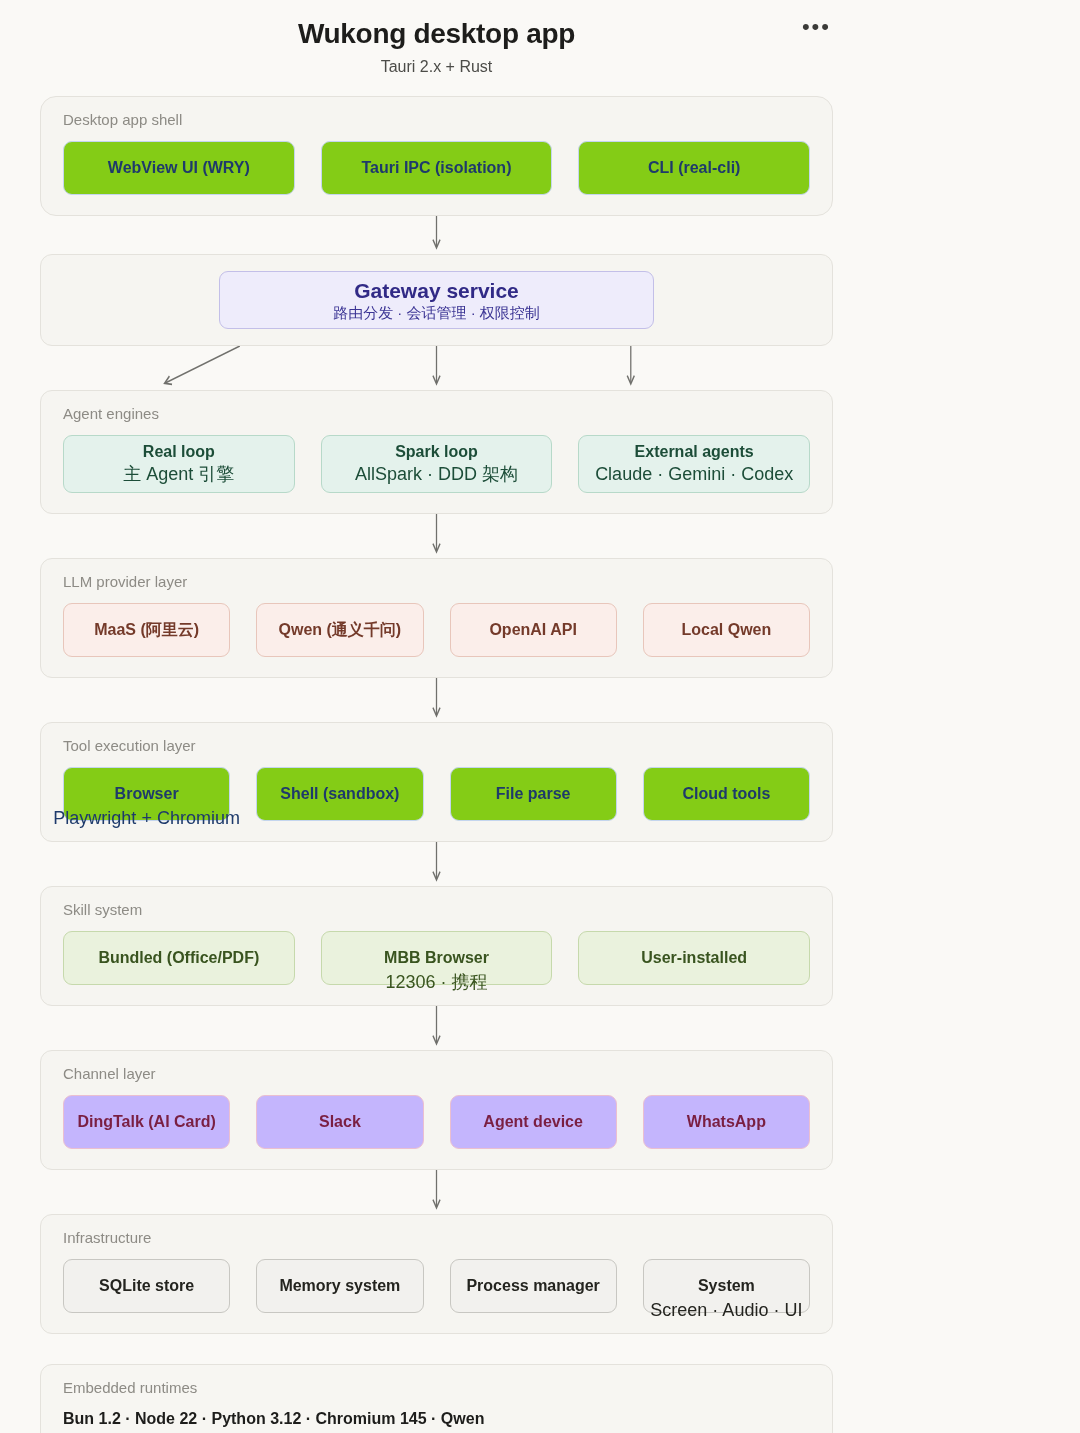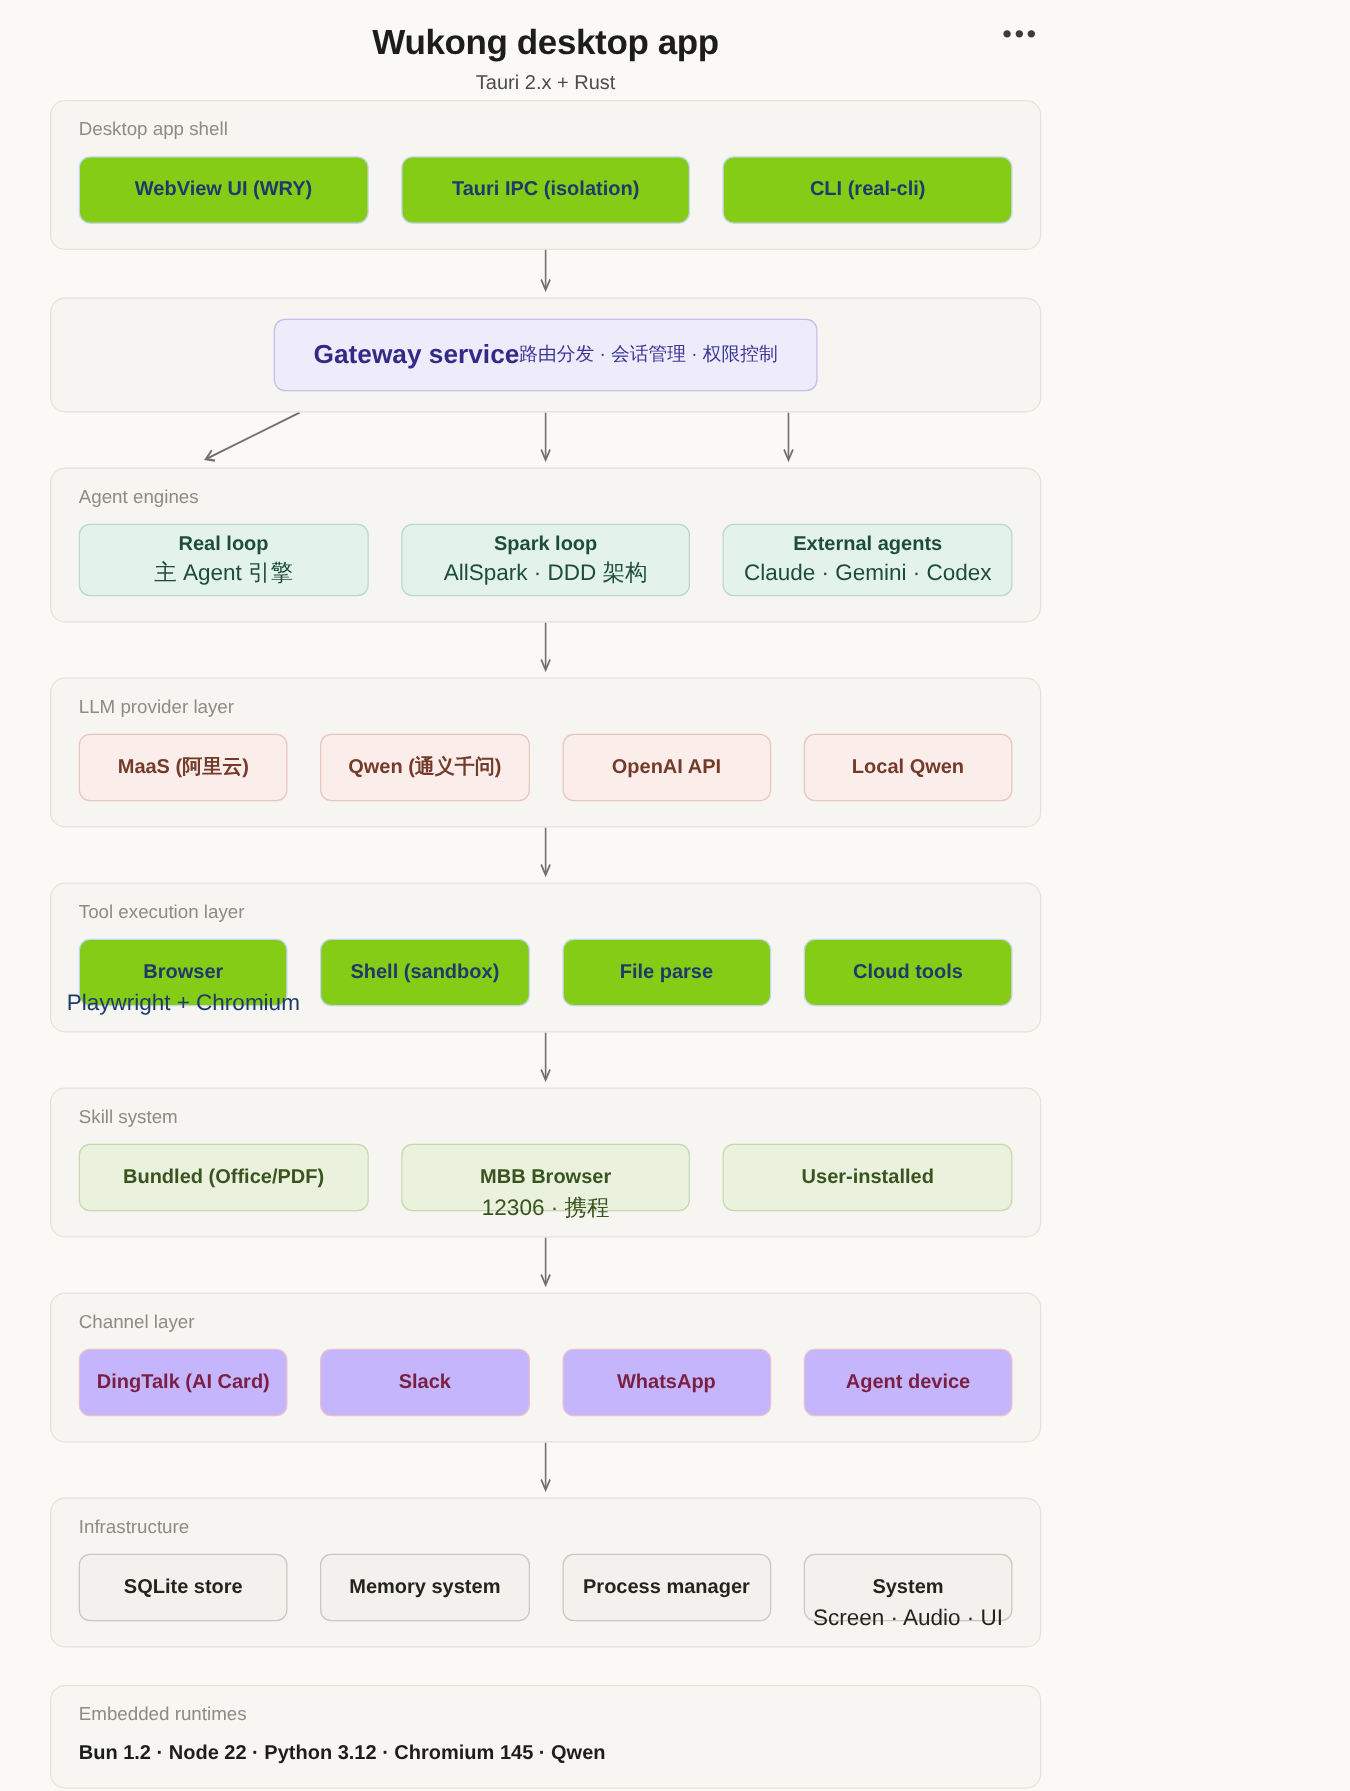--- a/index.html
+++ b/index.html
@@ -79,21 +79,21 @@
   .gray   .t, .gray .s   { color: #24241f; }
 
   
   .gateway-band {
     border: 1px solid #e4e2dc; border-radius: 12px;
     background: #f6f5f1; padding: 16px 178px;
   }
   .gateway {
     height: 58px; border-radius: 9px;
     background: #eeecfb; border: 1px solid #c3bfe8;
-    display: flex; flex-direction: row;
+    display: flex; flex-direction: column;
     align-items: center; justify-content: center;
   }
   .gateway .t { font-size: 21px; font-weight: 700; color: #312a86; line-height: 1.2; }
   .gateway .s { font-size: 15px; color: #3b3494; margin-top: 1px; line-height: 1.2; }
 
   
   .runtimes-text {
     font-size: 16px; font-weight: 700;
     color: #1d1d1b; margin-top: 4px; line-height: 1.3;
   }
@@ -106,21 +106,21 @@
 <body>
 
 <div class="page">
 
   <div class="header">
     <div class="app-title">Wukong desktop app</div>
     <div class="app-subtitle">Tauri 2.x + Rust</div>
     <div class="kebab">•••</div>
   </div>
 
-  <div class="section" style="margin-top:2px;">
+  <div class="section" style="margin-top:18px;border-radius:16px;">
     <div class="section-label">Desktop app shell</div>
     <div class="row">
       <div class="node blue">
         <span class="t">WebView UI (WRY)</span>
       </div>
       <div class="node blue">
         <span class="t">Tauri IPC (isolation)</span>
       </div>
       <div class="node blue">
         <span class="t">CLI (real-cli)</span>
@@ -252,24 +252,24 @@
   <div class="section">
     <div class="section-label">Channel layer</div>
     <div class="row">
       <div class="node rose">
         <span class="t">DingTalk (AI Card)</span>
       </div>
       <div class="node rose">
         <span class="t">Slack</span>
       </div>
       <div class="node rose">
+        <span class="t">Agent device</span>
+      </div>
+      <div class="node rose">
         <span class="t">WhatsApp</span>
-      </div>
-      <div class="node rose">
-        <span class="t">Agent device</span>
       </div>
     </div>
   </div>
 
   <div class="connector" style="height:44px;">
     <svg viewBox="0 0 1000 44" preserveAspectRatio="none" aria-hidden="true">
       <line x1="500" y1="0" x2="500" y2="37" stroke="#70706c" stroke-width="1.6" marker-end="url(#ah)"></line>
     </svg>
   </div>
 

